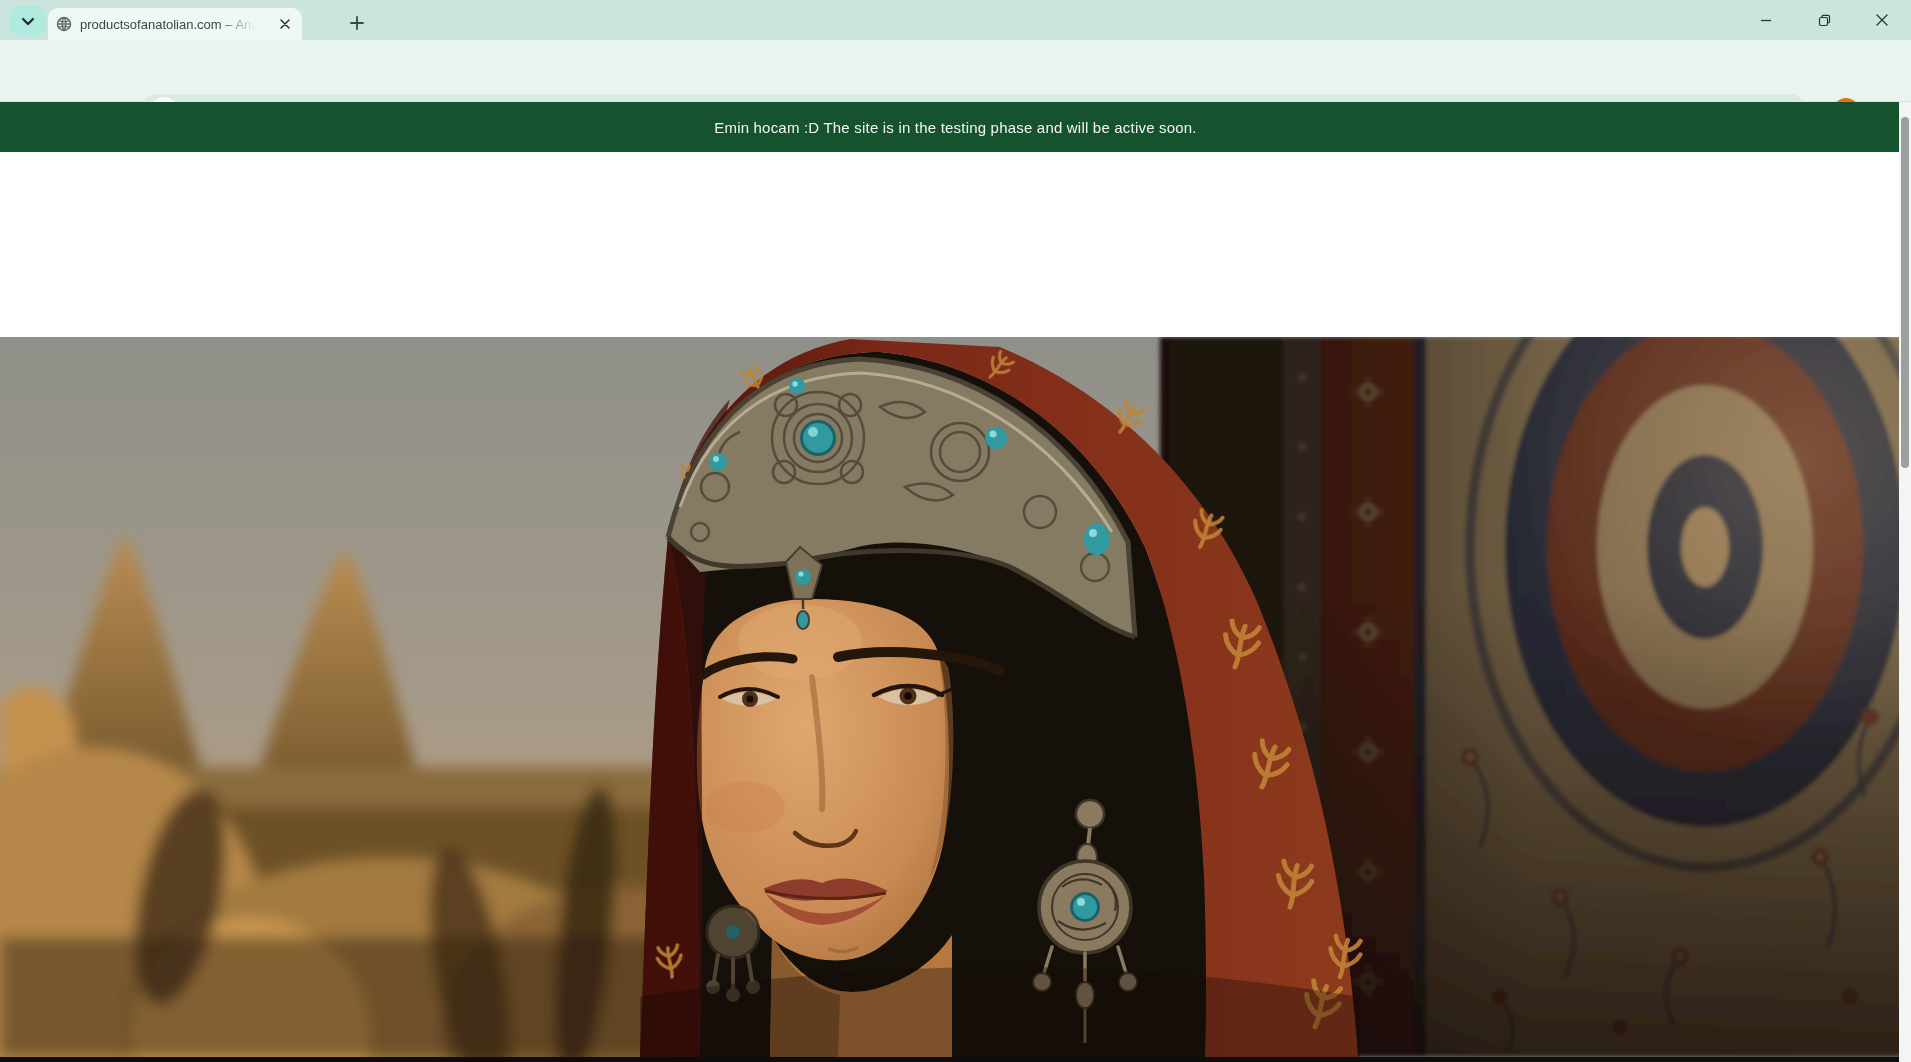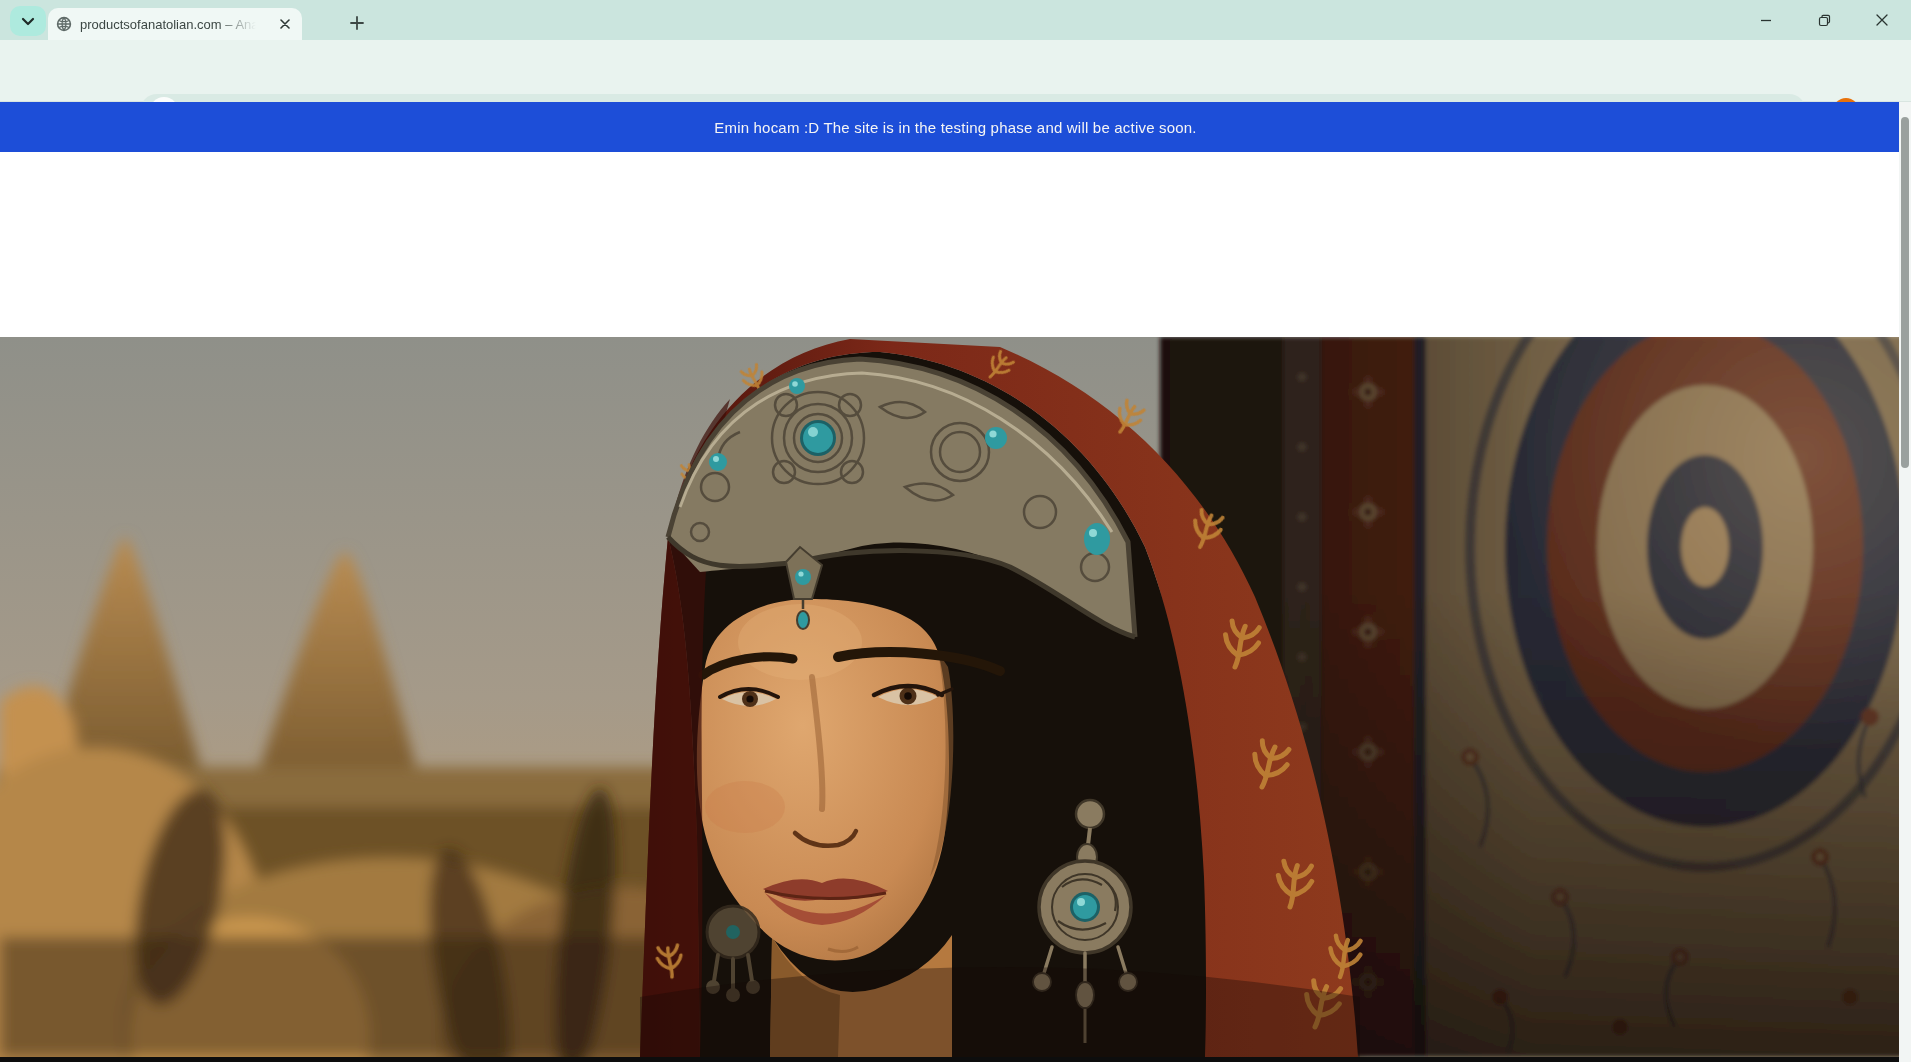--- a/index.html
+++ b/index.html
@@ -25,21 +25,21 @@
   .omnibox{position:absolute;left:140px;top:54px;width:1666px;height:34px;background:#d9eae4;border-radius:17px;
         display:flex;align-items:center;padding:0 10px;box-sizing:border-box;}
   .tune-circle{width:28px;height:28px;border-radius:50%;background:#fbfdfc;display:flex;align-items:center;justify-content:center;}
   .url-text{margin-left:14px;font-size:15px;color:#2d3835;}
   .omni-star{margin-left:auto;display:flex;align-items:center;}
   .avatar{position:absolute;left:1833px;top:58px;width:26px;height:26px;border-radius:50%;background:#e8710a;
         color:#fff;font-size:13px;font-weight:bold;display:flex;align-items:center;justify-content:center;}
   .kebab{position:absolute;left:1878px;top:56px;width:20px;height:30px;display:flex;align-items:center;justify-content:center;}
 
   
-  .announcement{position:absolute;left:0;top:102px;width:1911px;height:50px;background:#1d4ed8;
+  .announcement{position:absolute;left:0;top:102px;width:1911px;height:50px;background:#14532d;
         display:flex;align-items:center;justify-content:center;}
   .announcement span{color:#f5f5f5;font-size:15px;letter-spacing:.2px;}
 
   .siteheader{position:absolute;left:0;top:152px;width:1911px;height:185px;background:#ffffff;}
   .logo{position:absolute;left:207px;top:192px;width:96px;text-align:center;color:#6d5a40;}
   .logo-word1{font-family:"Liberation Serif",serif;font-size:15px;letter-spacing:2.5px;margin-top:2px;}
   .logo-word2{font-family:"Liberation Serif",serif;font-size:14px;letter-spacing:4px;margin-top:1px;}
   .mainnav{position:absolute;left:358px;top:236px;display:flex;gap:30px;font-size:16px;color:#4b4b4b;}
   .mainnav a{color:#4b4b4b;text-decoration:none;display:inline-block;}
   .mainnav a.active{color:#383838;border-bottom:1px solid #3a3a3a;padding-bottom:3px;}

